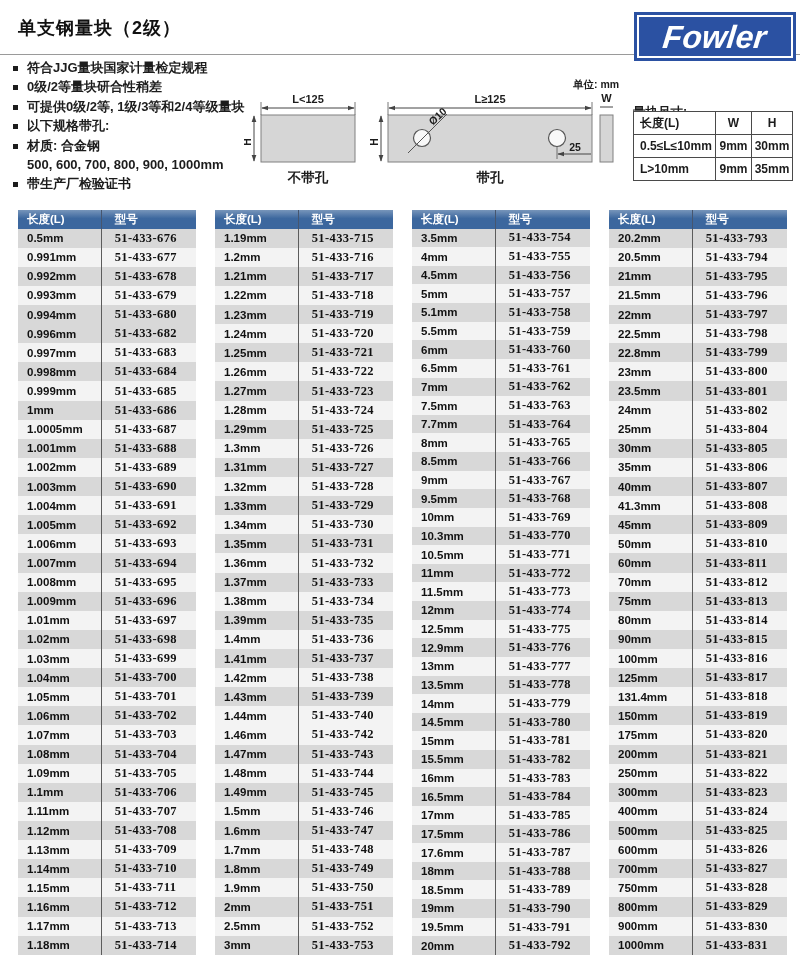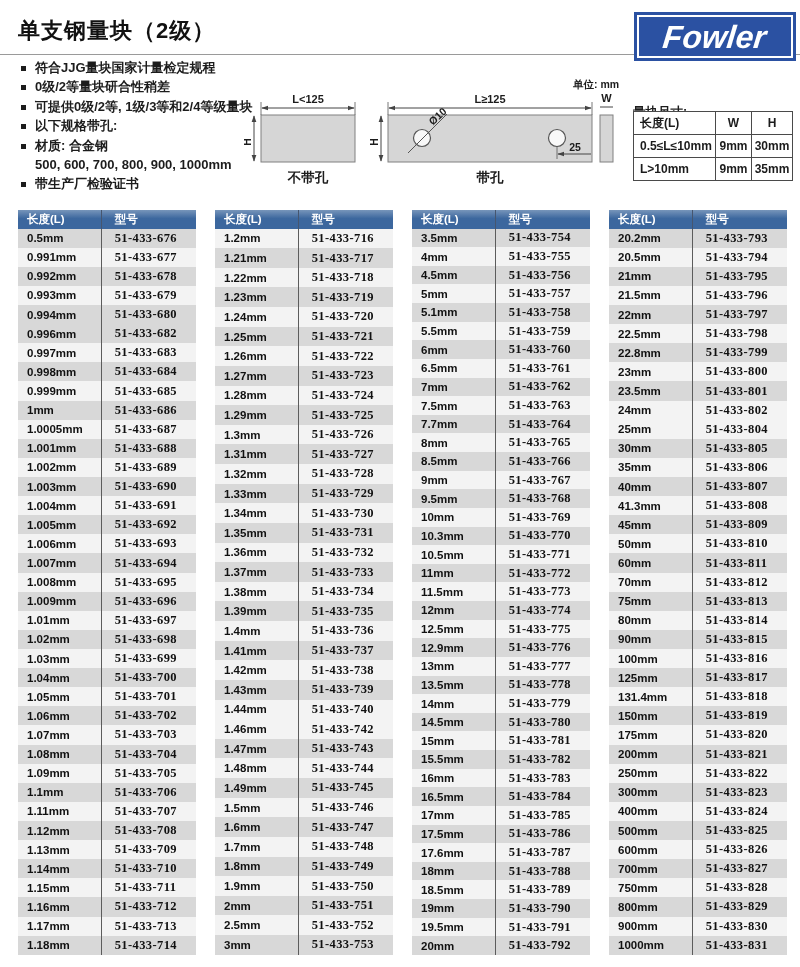--- a/index.html
+++ b/index.html
@@ -2,35 +2,35 @@
 <html><head>
 <meta charset="utf-8">
 <style>
   html,body { margin:0; padding:0; }
   body {
     width:800px; height:967px; background:#ffffff; position:relative;
     font-family:"Liberation Sans","DejaVu Sans",sans-serif; overflow:hidden;
     -webkit-font-smoothing:antialiased;
   }
   .page-title {
-    position:absolute; left:18px; top:16px; font-size:22px; font-weight:bold;
+    position:absolute; left:18px; top:16px; font-size:18px; font-weight:bold;
     color:#111; letter-spacing:1px;
   }
   .title-rule { position:absolute; left:0; top:54px; width:800px; height:1px; background:#9a9a9a; }
   .logo {
     position:absolute; left:634px; top:12px; width:162px; height:49px;
     background:var(--logo-blue,#2b51a2);
     box-shadow: inset 0 0 0 3px var(--logo-blue,#2b51a2), inset 0 0 0 5px #ffffff;
     display:flex; align-items:center; justify-content:center;
   }
   .logo-text {
     color:#fff; font-style:italic; font-weight:bold; font-size:32px;
     transform:skewX(-6deg); letter-spacing:0px; line-height:1;
   }
-  .features { position:absolute; left:20px; top:58px; margin:0; padding:0; list-style:none; width:250px; }
+  .features { position:absolute; left:12px; top:58px; margin:0; padding:0; list-style:none; width:250px; }
   .feat { position:relative; padding-left:15px; font-size:13px; font-weight:600; color:#1c1c1c; line-height:19.4px; white-space:nowrap; }
   .feat::before { content:""; position:absolute; left:1px; top:8px; width:5px; height:5px; background:#1c1c1c; }
   .feat.cont::before { display:none; }
   .diagram { position:absolute; left:244px; top:72px; width:376px; height:126px; }
   .diagram text { fill:#1c1c1c; font-family:"Liberation Sans","DejaVu Sans",sans-serif; }
   .dim-t { font-size:11px; font-weight:bold; }
   .cap-t { font-size:13.5px; font-weight:bold; }
   .sm-t  { font-size:10.5px; font-weight:bold; }
   .size-title { position:absolute; left:633px; top:104px; font-size:12.5px; font-weight:bold; color:#1c1c1c; }
   .size-table { position:absolute; left:633px; top:111px; border-collapse:collapse; }
@@ -302,20 +302,24 @@
       <div class="srow odd">
         <div class="c1">1.18mm</div>
         <div class="c2">51-433-714</div>
       </div>
     </div>
     <div class="spec" style="left: 215px;">
       <div class="spec-header">
         <div class="c1">长度(L)</div>
         <div class="c2">型号</div>
       </div>
+      <div class="srow odd">
+        <div class="c1">1.19mm</div>
+        <div class="c2">51-433-715</div>
+      </div>
       <div class="srow even">
         <div class="c1">1.2mm</div>
         <div class="c2">51-433-716</div>
       </div>
       <div class="srow odd">
         <div class="c1">1.21mm</div>
         <div class="c2">51-433-717</div>
       </div>
       <div class="srow even">
         <div class="c1">1.22mm</div>

